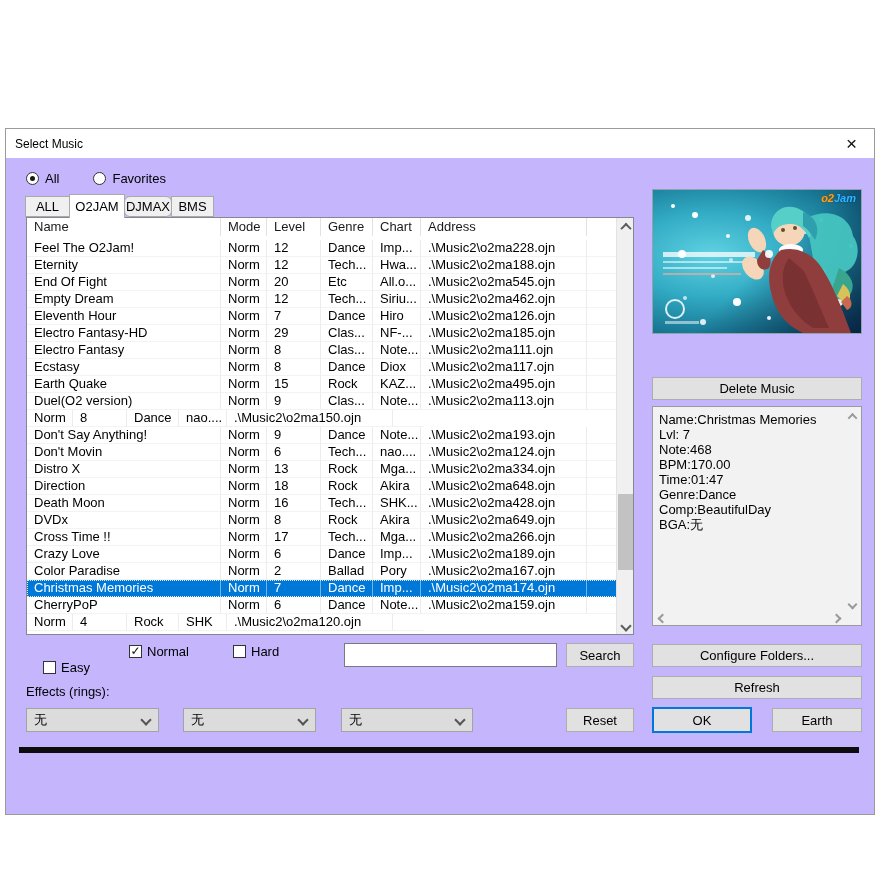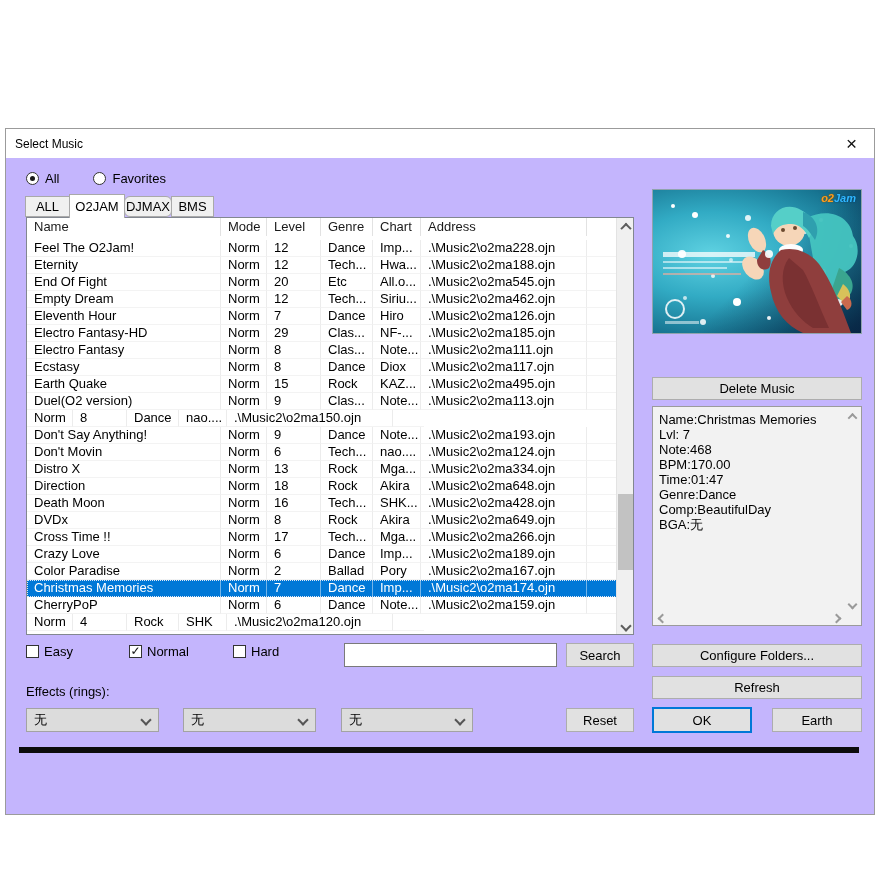--- a/index.html
+++ b/index.html
@@ -117,21 +117,21 @@
   .info-hsb .arr.l{left:2px;}
   .info-hsb .arr.r{right:0;}
   .info-panel .chev{border-color:#9a9a9a;border-width:2px;width:5px;height:5px;}
   .configure-btn{position:absolute;left:646px;top:515px;width:210px;height:23px;}
   .refresh-btn{position:absolute;left:646px;top:547px;width:210px;height:23px;}
   .ok-btn{position:absolute;left:646px;top:578px;width:100px;height:26px;border:2px solid #0078d7;}
   .cancel-btn{position:absolute;left:766px;top:579px;width:90px;height:24px;}
   
   .checkbox-row{position:absolute;left:20px;top:515px;height:17px;}
   .checkbox{position:absolute;display:flex;align-items:center;gap:5px;font-size:13px;}
-  .cb-easy{left:0;}
+  .cb-easy{left:17px;margin-top:16px;}
   .cb-normal{left:103px;}
   .cb-hard{left:207px;}
   .cb-box{width:13px;height:13px;border:1px solid #333;background:#fff;box-sizing:border-box;
     display:flex;align-items:center;justify-content:center;font-size:12px;line-height:12px;color:#111;}
   .cb-box .mark{display:none;margin-top:-2px;}
   .cb-box.on .mark{display:block;}
   .search-input{position:absolute;left:338px;top:514px;width:213px;height:24px;border:1px solid #7a7a7a;
     box-sizing:border-box;font-size:13px;padding:2px 5px;font-family:"Liberation Sans",sans-serif;background:#fff;}
   .search-btn{position:absolute;left:560px;top:514px;width:68px;height:24px;}
   .effects-label{position:absolute;left:20px;top:555px;font-size:13px;}

